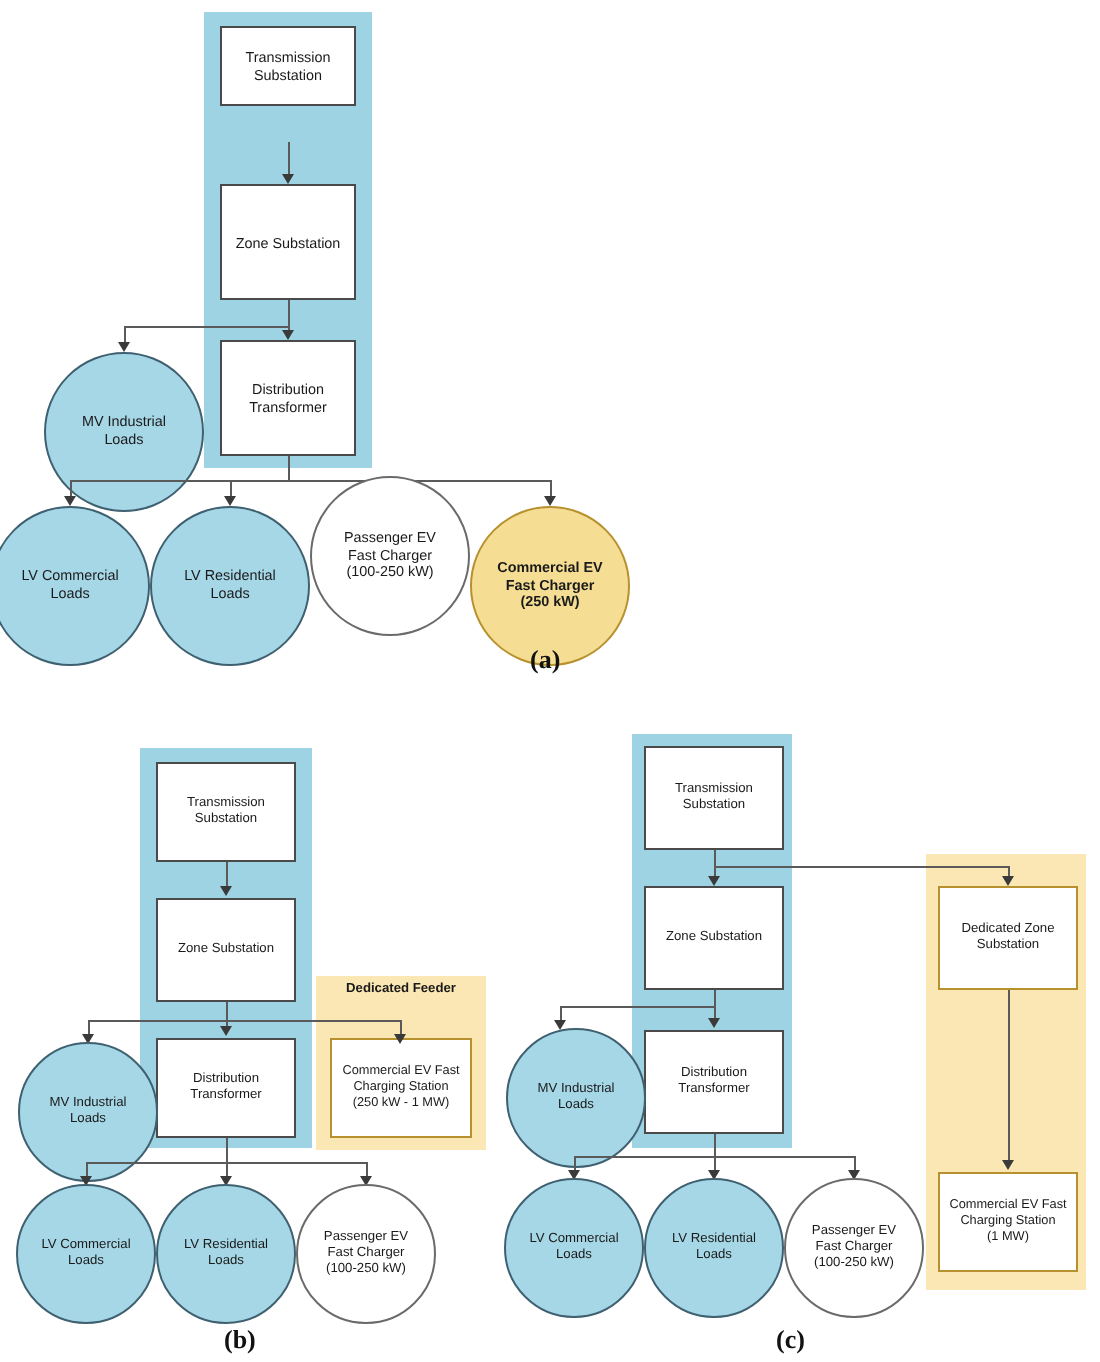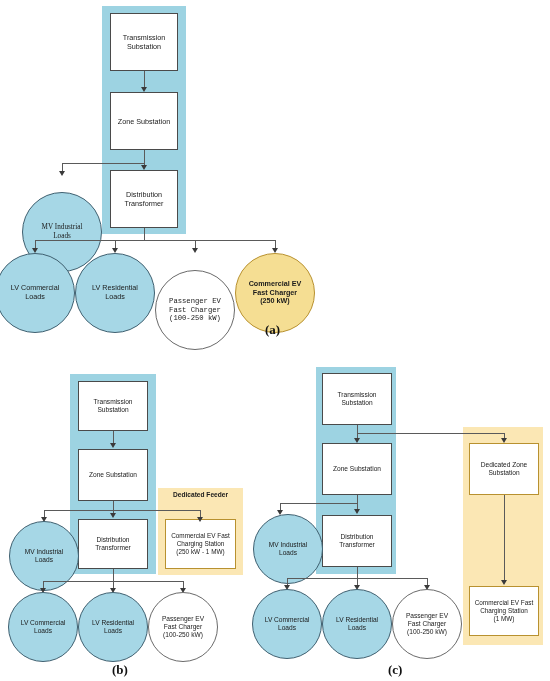--- a/index.html
+++ b/index.html
@@ -37,58 +37,58 @@
   .fig-label{position:absolute;font-family:"Liberation Serif","DejaVu Serif",serif;
              font-weight:bold;font-size:13px;color:#111;}
 </style>
 </head>
 <body>
 
 <div class="panel" style="left:0;top:0;width:550px;height:345px;">
 
   <div class="blue-band" style="left:102px;top:6px;width:84px;height:228px;"></div>
 
-  <div class="box" style="left:110px;top:13px;width:68px;height:58px;font-size:7.2px;white-space:pre-line;">Transmission
+  <div class="box" style="left:110px;top:13px;width:68px;height:40px;font-size:7.2px;white-space:pre-line;">Transmission
 Substation</div>
 
   <div class="box" style="left:110px;top:92px;width:68px;height:58px;font-size:7.2px;white-space:pre-line;">Zone Substation</div>
 
   <div class="box" style="left:110px;top:170px;width:68px;height:58px;font-size:7.2px;white-space:pre-line;">Distribution
 Transformer</div>
 
   <div class="vline" style="left:144px;top:71px;height:17px;"></div>
   <div class="arrow" style="left:140.5px;top:87px;"></div>
 
   <div class="vline" style="left:144px;top:150px;height:16px;"></div>
   <div class="arrow" style="left:140.5px;top:165px;"></div>
 
   <div class="hline" style="left:62px;top:163px;width:82px;"></div>
   <div class="vline" style="left:62px;top:163px;height:9px;"></div>
   <div class="arrow" style="left:58.5px;top:171px;"></div>
 
-  <div class="circ circ-blue" style="left:22px;top:192px;width:80px;height:80px;font-size:7.2px;white-space:pre-line;font-family:Liberation Serif, serif;">MV Industrial
+  <div class="circ circ-blue" style="left:22px;top:176px;width:80px;height:80px;font-size:7.2px;white-space:pre-line;">MV Industrial
 Loads</div>
 
   <div class="vline" style="left:144px;top:228px;height:12px;"></div>
   <div class="hline" style="left:35px;top:240px;width:240px;"></div>
 
   <div class="vline" style="left:35px;top:240px;height:9px;"></div>
   <div class="arrow" style="left:31.5px;top:248px;"></div>
   <div class="vline" style="left:115px;top:240px;height:9px;"></div>
   <div class="arrow" style="left:111.5px;top:248px;"></div>
   <div class="vline" style="left:195px;top:240px;height:9px;"></div>
   <div class="arrow" style="left:191.5px;top:248px;"></div>
   <div class="vline" style="left:275px;top:240px;height:9px;"></div>
   <div class="arrow" style="left:271.5px;top:248px;"></div>
 
   <div class="circ circ-blue" style="left:-5px;top:253px;width:80px;height:80px;font-size:7.2px;white-space:pre-line;">LV Commercial
 Loads</div>
   <div class="circ circ-blue" style="left:75px;top:253px;width:80px;height:80px;font-size:7.2px;white-space:pre-line;text-align:center;">LV Residential
 Loads</div>
-  <div class="circ circ-white" style="left:155px;top:270px;width:80px;height:80px;font-size:7.2px;white-space:pre-line;font-family:Liberation Mono, monospace;">Passenger EV
+  <div class="circ circ-white" style="left:155px;top:238px;width:80px;height:80px;font-size:7.2px;white-space:pre-line;">Passenger EV
 Fast Charger
 (100-250 kW)</div>
   <div class="circ circ-gold" style="left:235px;top:253px;width:80px;height:80px;font-size:7.2px;white-space:pre-line;font-weight:bold;">Commercial EV
 Fast Charger
 (250 kW)</div>
 
   <div class="fig-label" style="left:265px;top:322px;">(a)</div>
 </div>
 
 <div class="panel" style="left:0;top:355px;width:275px;height:326px;">

